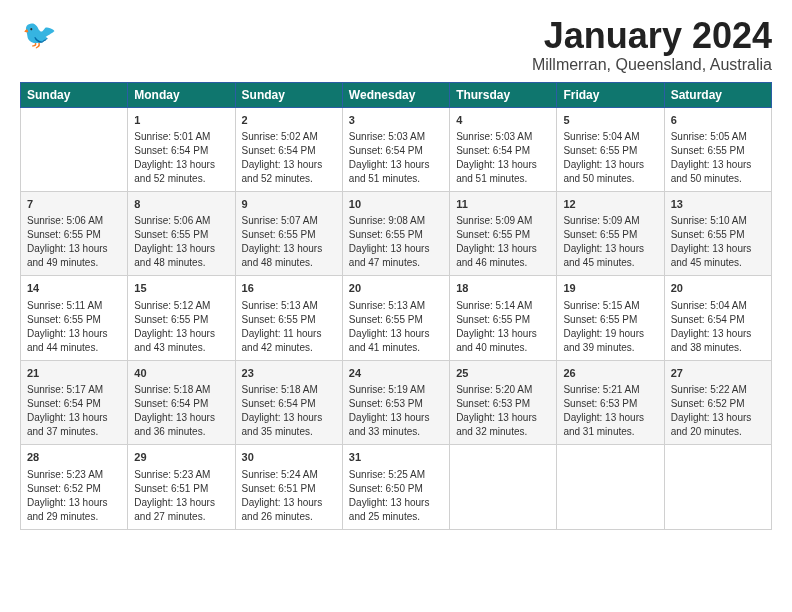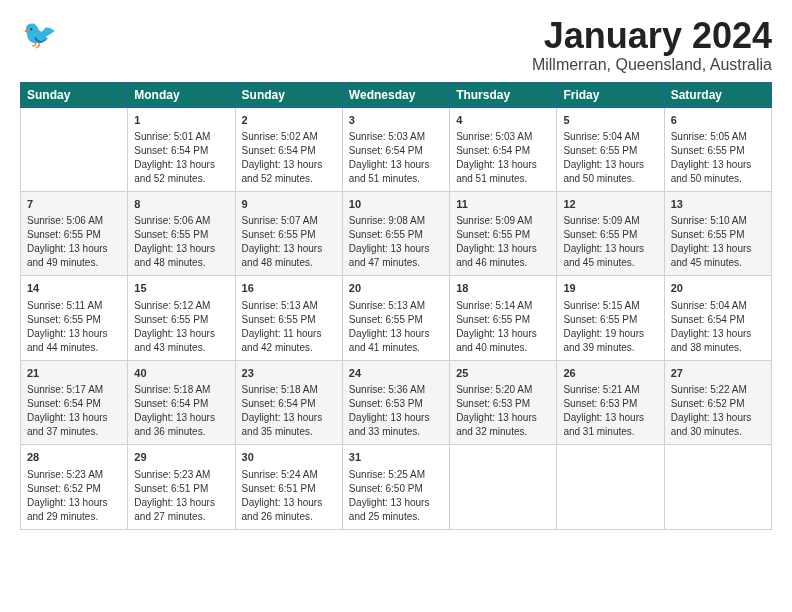--- a/index.html
+++ b/index.html
@@ -214,35 +214,35 @@
         <span>Daylight: 13 hours and 37 minutes.</span></td>
           <td><span class="day-num">40</span>
         <span>Sunrise: 5:18 AM</span><br>
         <span>Sunset: 6:54 PM</span><br>
         <span>Daylight: 13 hours and 36 minutes.</span></td>
           <td><span class="day-num">23</span>
         <span>Sunrise: 5:18 AM</span><br>
         <span>Sunset: 6:54 PM</span><br>
         <span>Daylight: 13 hours and 35 minutes.</span></td>
           <td><span class="day-num">24</span>
-        <span>Sunrise: 5:36 AM</span><br>
+        <span>Sunrise: 5:19 AM</span><br>
         <span>Sunset: 6:53 PM</span><br>
         <span>Daylight: 13 hours and 33 minutes.</span></td>
           <td><span class="day-num">25</span>
         <span>Sunrise: 5:20 AM</span><br>
         <span>Sunset: 6:53 PM</span><br>
         <span>Daylight: 13 hours and 32 minutes.</span></td>
           <td><span class="day-num">26</span>
         <span>Sunrise: 5:21 AM</span><br>
         <span>Sunset: 6:53 PM</span><br>
         <span>Daylight: 13 hours and 31 minutes.</span></td>
           <td><span class="day-num">27</span>
         <span>Sunrise: 5:22 AM</span><br>
         <span>Sunset: 6:52 PM</span><br>
-        <span>Daylight: 13 hours and 30 minutes.</span></td>
+        <span>Daylight: 13 hours and 20 minutes.</span></td>
         </tr>
         <tr>
           <td><span class="day-num">28</span>
         <span>Sunrise: 5:23 AM</span><br>
         <span>Sunset: 6:52 PM</span><br>
         <span>Daylight: 13 hours and 29 minutes.</span></td>
           <td><span class="day-num">29</span>
         <span>Sunrise: 5:23 AM</span><br>
         <span>Sunset: 6:51 PM</span><br>
         <span>Daylight: 13 hours and 27 minutes.</span></td>

